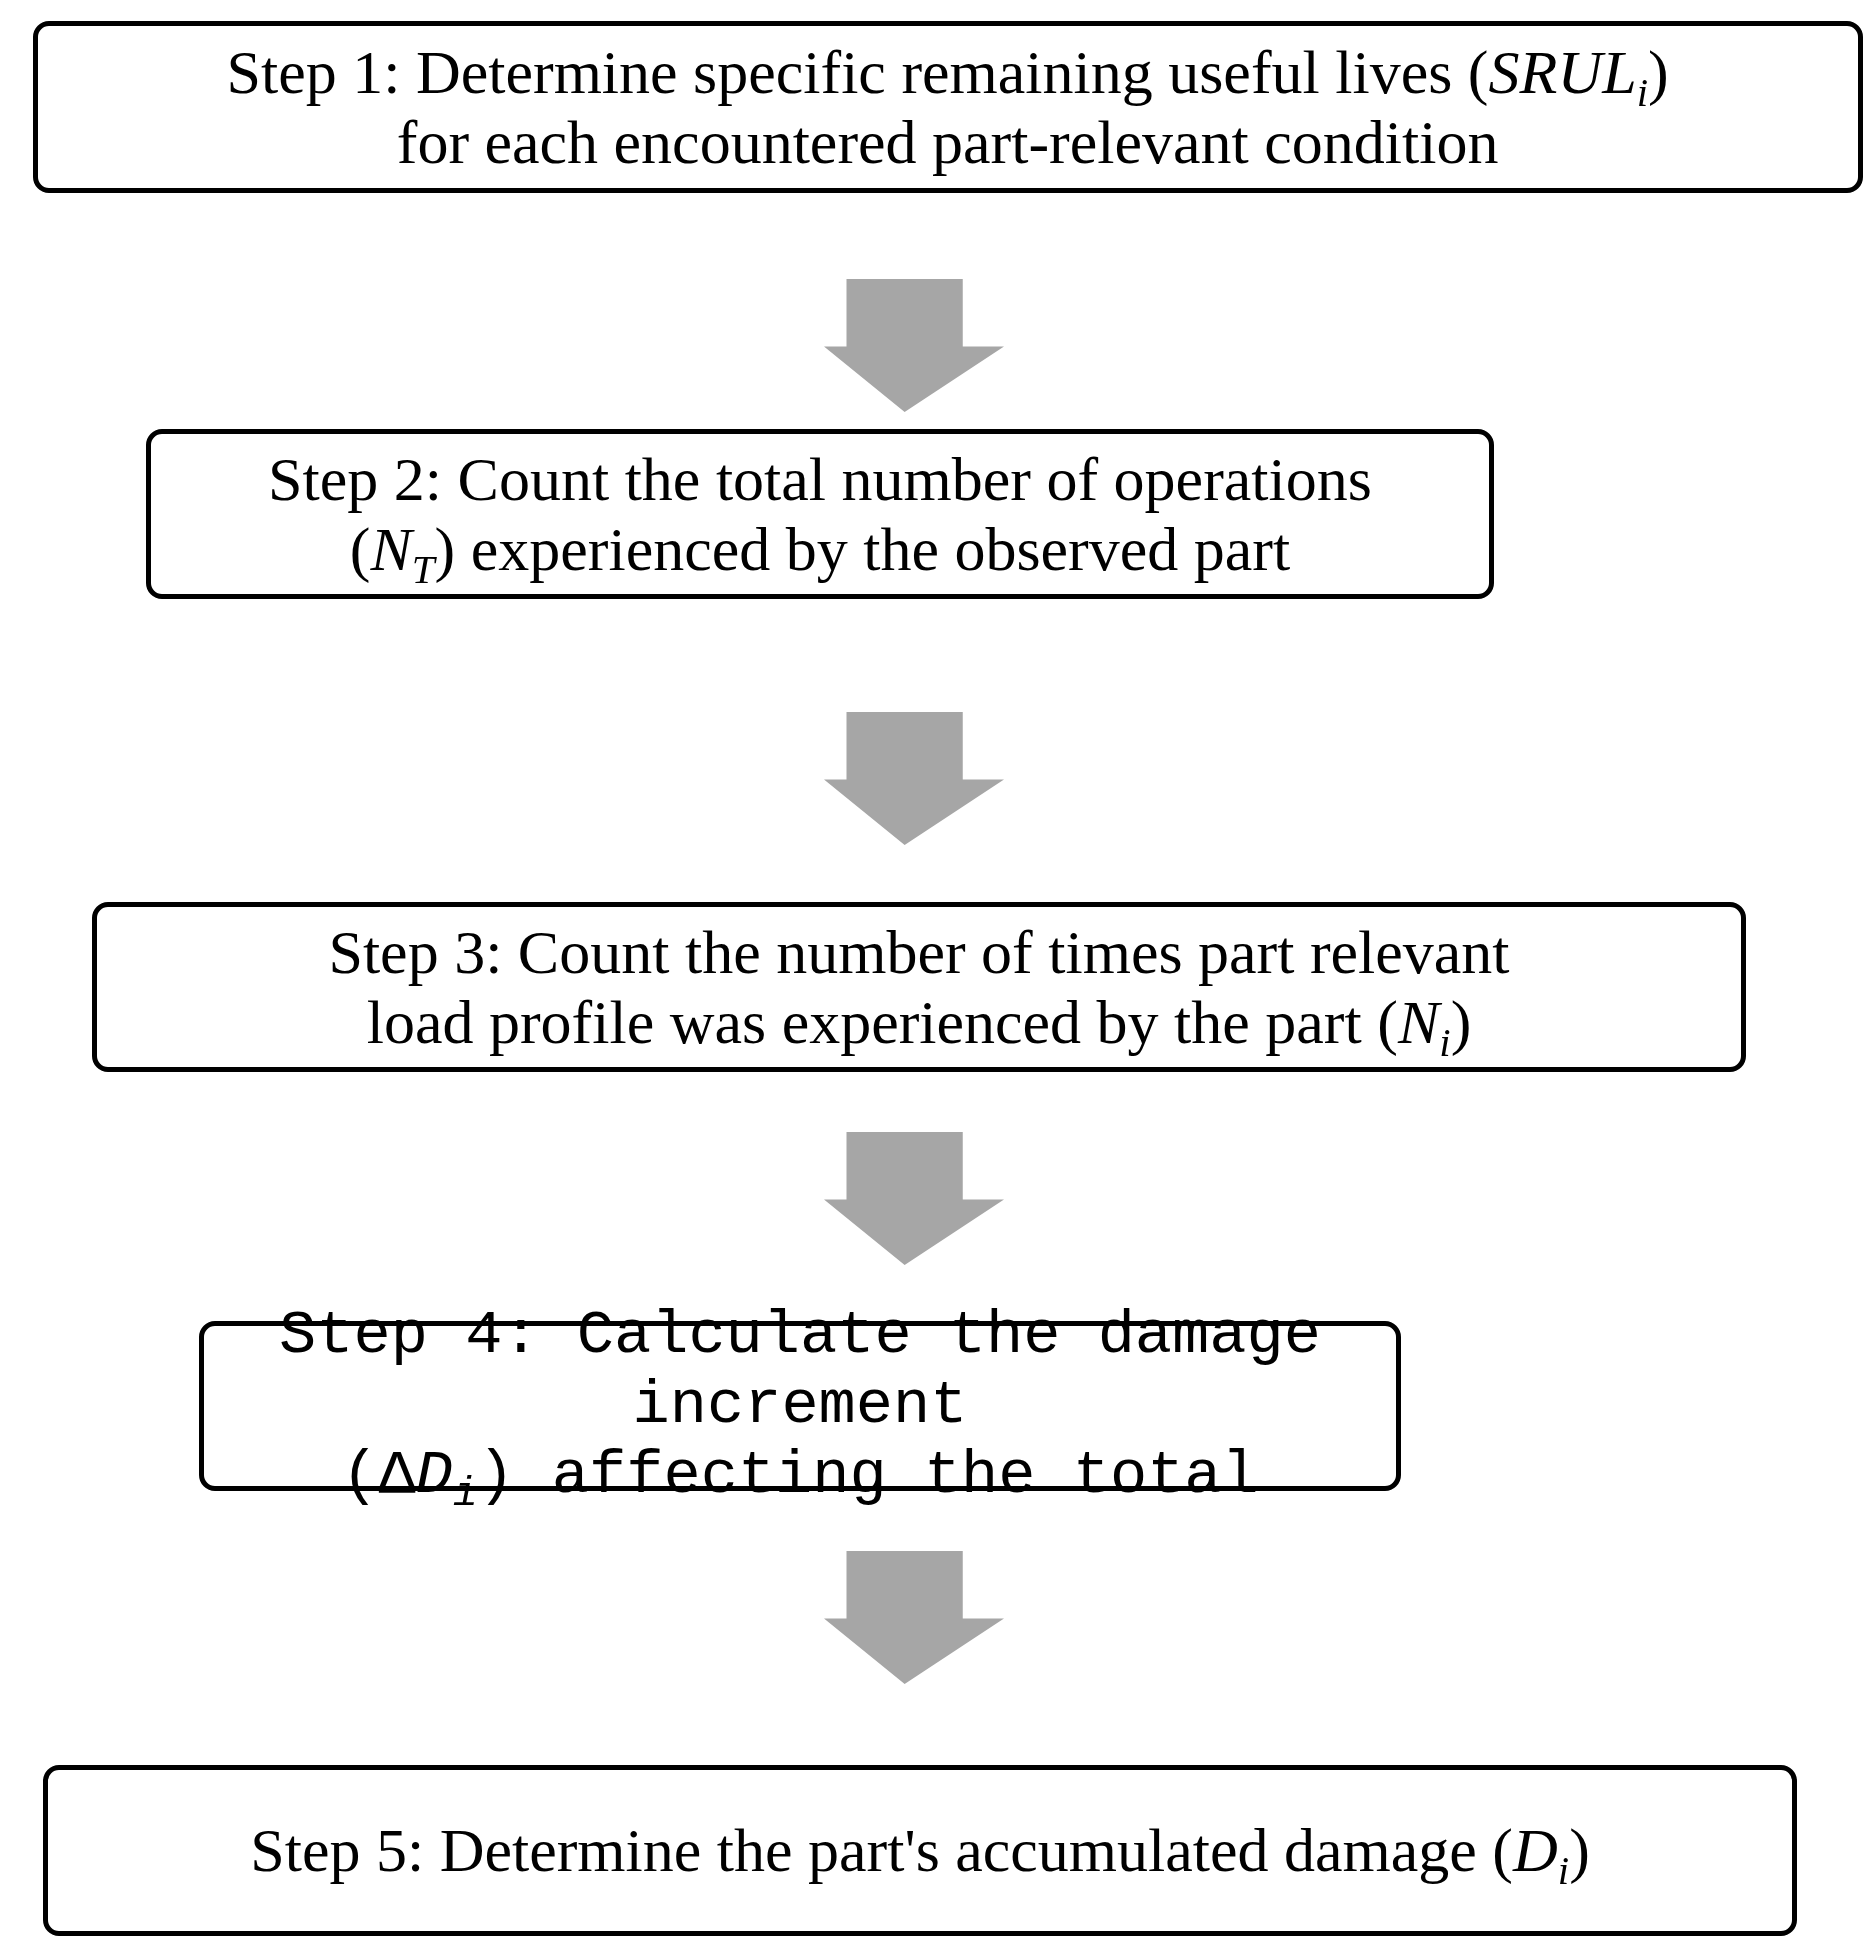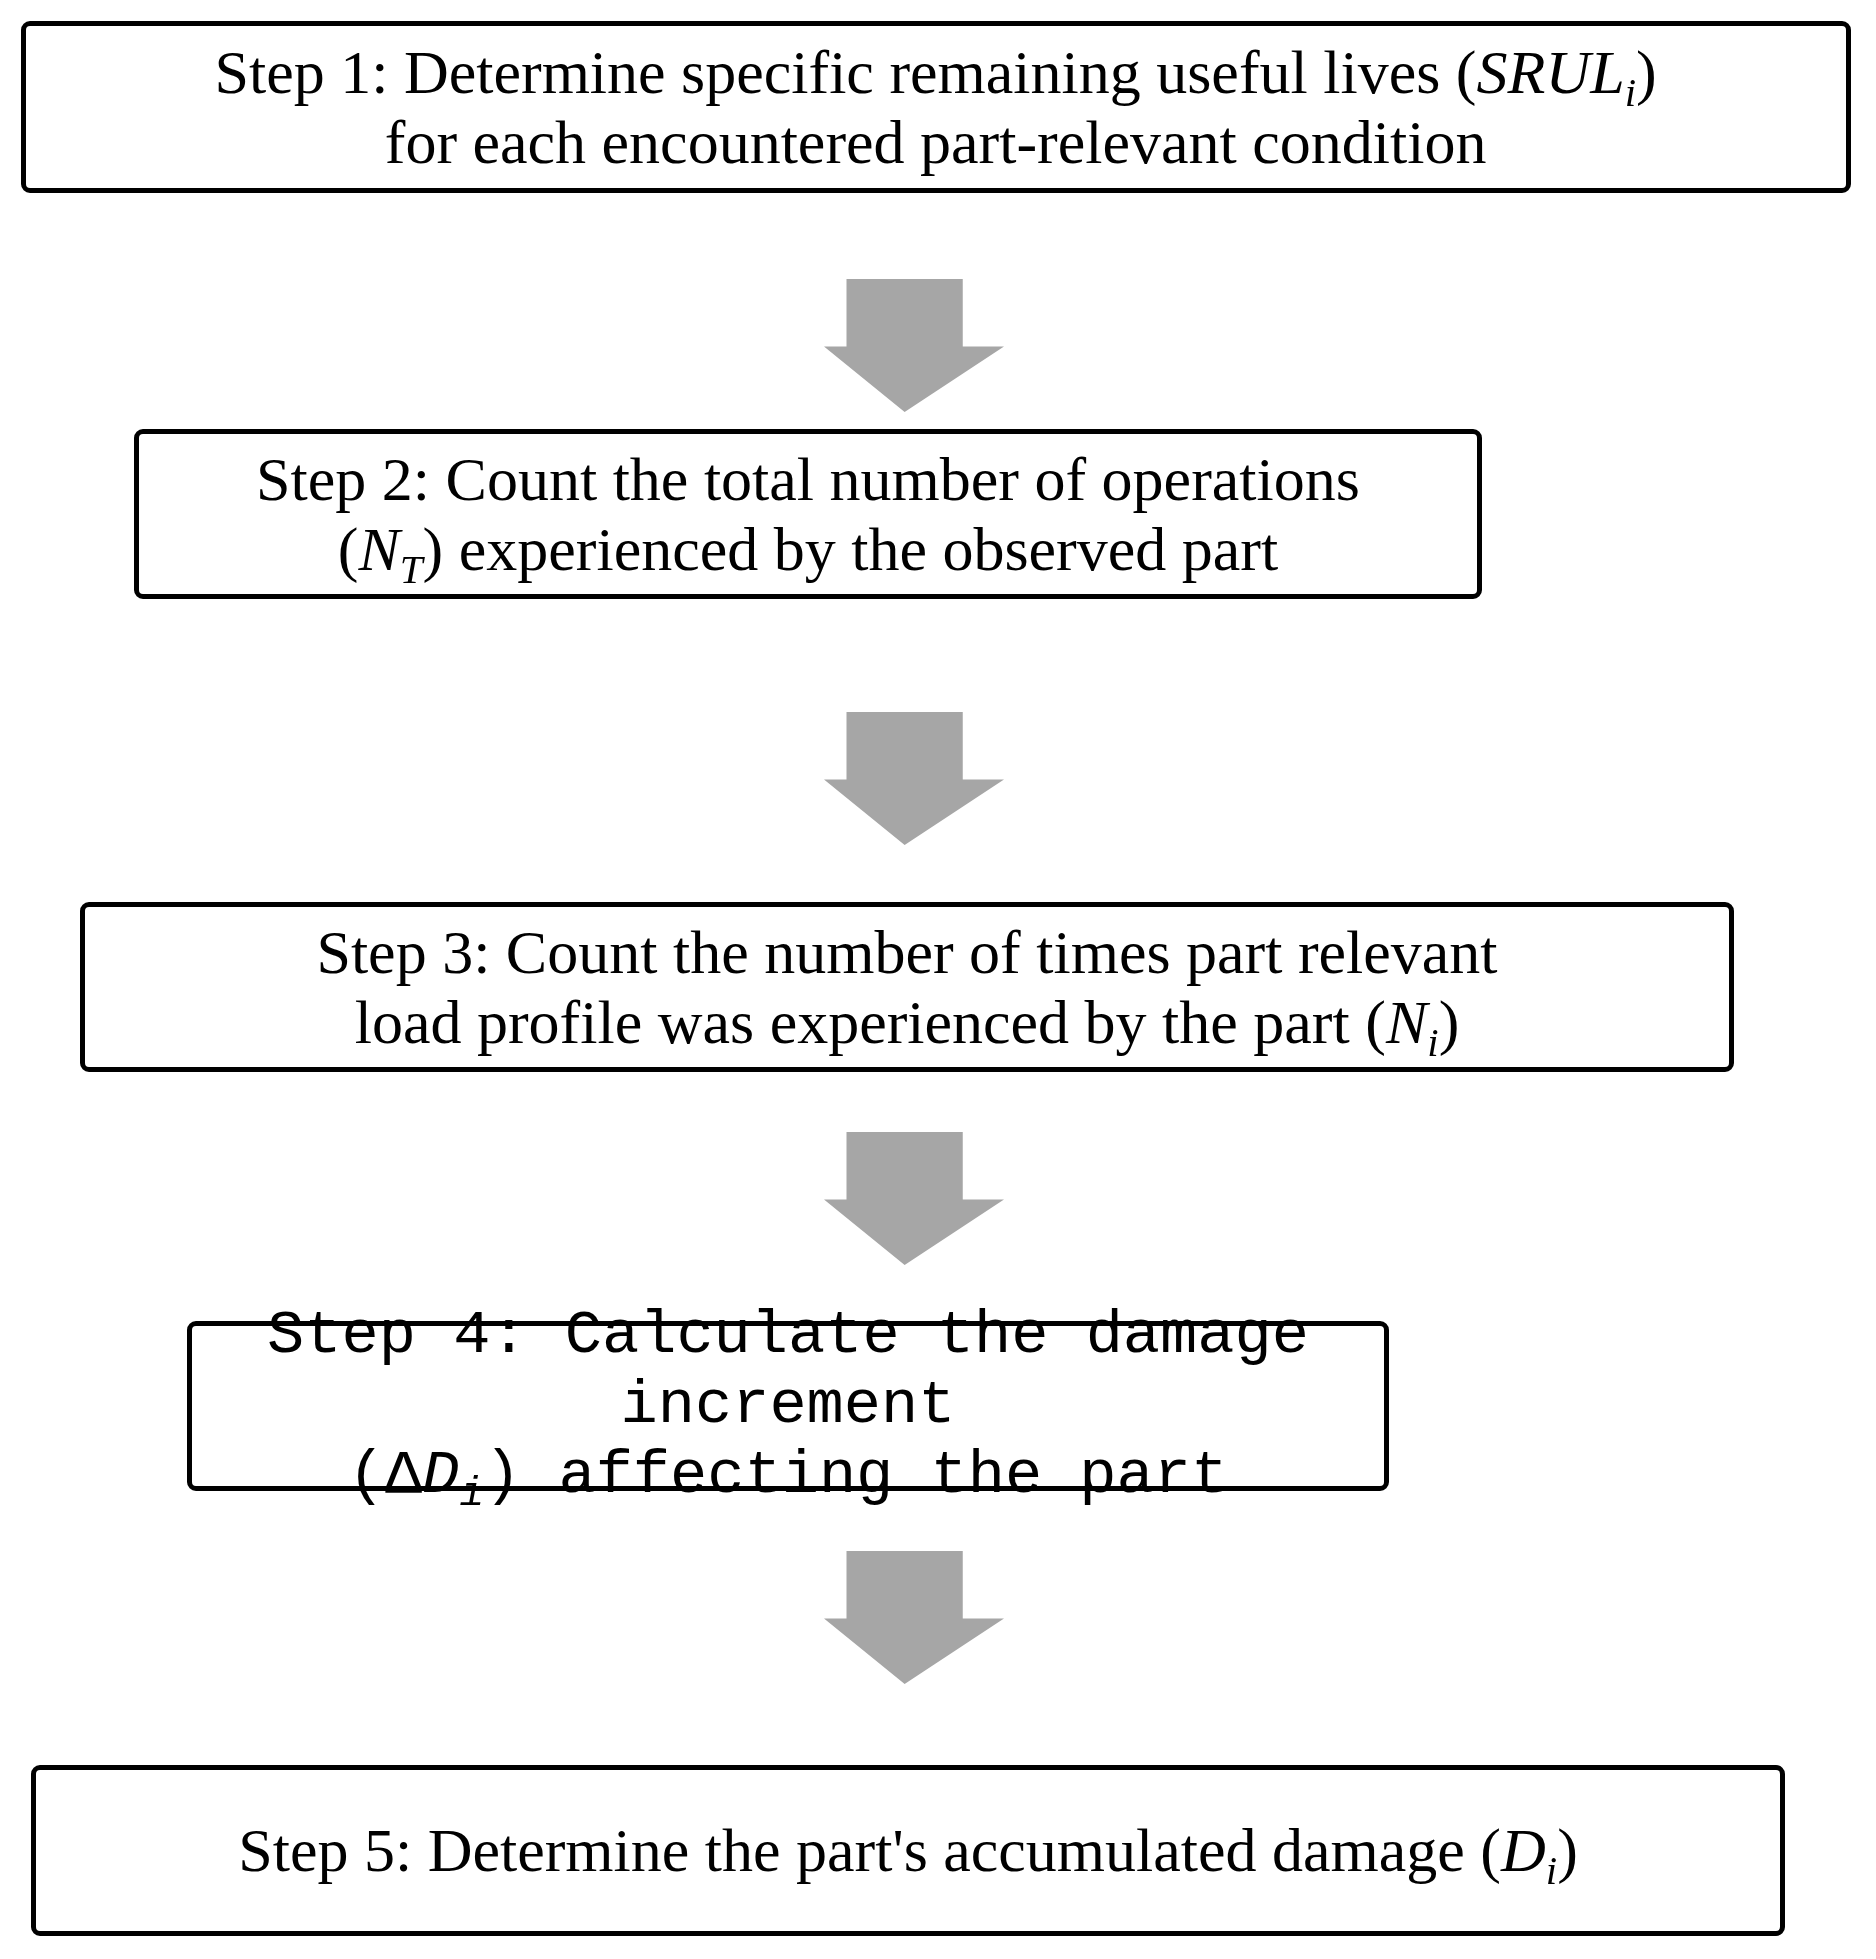--- a/index.html
+++ b/index.html
@@ -16,25 +16,26 @@
     height: 1959px;
     background: #ffffff;
     overflow: hidden;
   }
 
   .step-box {
     position: absolute;
     box-sizing: border-box;
     background: #ffffff;
     border: 5.6px solid #000000;
-    border-radius: 9px;
+    border-radius: 16px;
     display: flex;
     align-items: center;
     justify-content: center;
     text-align: center;
+    margin-left: 12px;
   }
   .step-box .label {
     font-size: 62px;
     line-height: 1.13;
     color: #000000;
     padding: 0 22.5px;
     white-space: pre-line;
   }
 
   
@@ -96,21 +97,21 @@
     <div class="label"><span>Step 3: Count the number of times part relevant</span><br><span>load profile was experienced by the part (</span><span class="math">N</span><span class="sub">i</span><span>)</span></div>
   </div>
 
   <div class="arrow" id="arrow-3">
     <svg viewBox="0 0 192 142" preserveAspectRatio="none" aria-hidden="true">
       <polygon points="24,0 148,0 148,72 192,72 86,142 0,72 24,72" fill="#a6a6a6"></polygon>
     </svg>
   </div>
 
   <div class="step-box" id="box-4">
-    <div class="label"><span>Step 4: Calculate the damage increment</span><br><span class="upright">(Δ</span><span class="math">D</span><span class="sub">i</span><span>) affecting the part</span></div>
+    <div class="label"><span>Step 4: Calculate the damage increment</span><br><span class="upright">(Δ</span><span class="math">D</span><span class="sub">i</span><span>) affecting the total</span></div>
   </div>
 
   <div class="arrow" id="arrow-4">
     <svg viewBox="0 0 192 142" preserveAspectRatio="none" aria-hidden="true">
       <polygon points="24,0 148,0 148,72 192,72 86,142 0,72 24,72" fill="#a6a6a6"></polygon>
     </svg>
   </div>
 
   <div class="step-box" id="box-5">
     <div class="label"><span>Step 5: Determine the part's accumulated damage (</span><span class="math">D</span><span class="sub">i</span><span>)</span></div>

